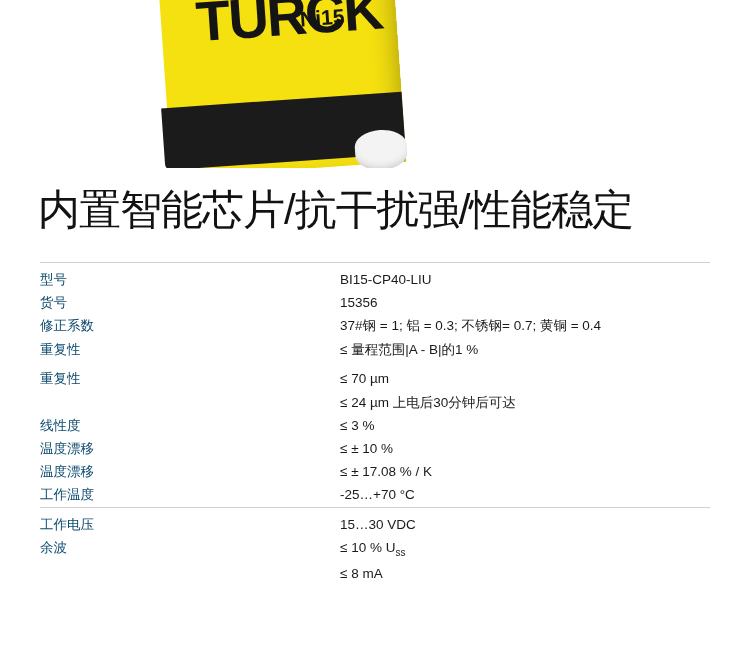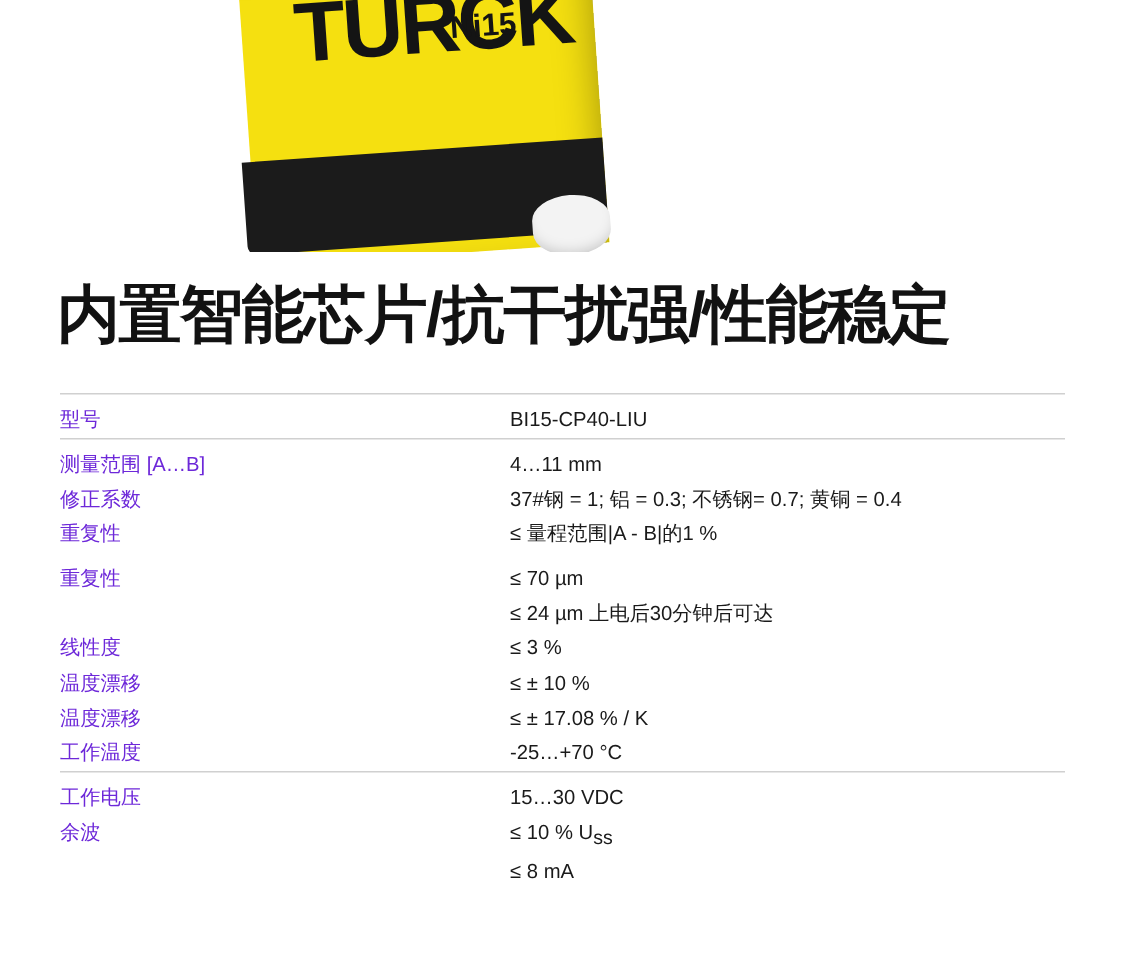--- a/index.html
+++ b/index.html
@@ -78,21 +78,21 @@
     font-weight: bold;
     font-size: 21px;
     color: #141414;
     white-space: nowrap;
   }
 
   
   .headline {
     margin: 14px 0 0 38px;
     font-size: 42px;
-    font-weight: bold;
+    font-weight: normal;
     color: #121212;
     letter-spacing: -1px;
     white-space: nowrap;
   }
 
   
   .spec-wrap {
     margin: 24px 40px 0 40px;
     width: 670px;
   }
@@ -103,39 +103,39 @@
     color: #1a1a1a;
   }
   table.spec td {
     padding: 2.5px 0 2.5px 0;
     vertical-align: top;
     line-height: 1.35;
   }
   td.label {
     width: 300px;
     padding-left: 10px;
-    color: #6d28d9;
+    color: #0c4a6e;
     margin-top: 13px;
   }
   td.value {
     padding-left: 6px;
   }
   tr.group-start td {
     border-top: 1px solid #d0d0d0;
     padding-top: 8px;
   }
   tr.first-row td {
     border-top: 1px solid #d0d0d0;
     padding-top: 8px;
   }
   tr.pad-gap td {
     padding-top: 9px;
   }
   .sub {
-    font-size: 13px;
+    font-size: 10px;
     vertical-align: sub;
   }
 </style>
 </head>
 <body>
 
 <div class="photo-area">
   <div class="sensor-body"></div>
   <div class="sensor-face"></div>
   <div class="sensor-cap"></div>
@@ -145,25 +145,25 @@
 
 <div class="headline">内置智能芯片/抗干扰强/性能稳定</div>
 
 <div class="spec-wrap">
   <table class="spec">
     <tbody>
       <tr class="first-row">
         <td class="label">型号</td>
         <td class="value">BI15-CP40-LIU</td>
       </tr>
-
-      <tr class="group-start">
-        <td class="label">测量范围 [A…B]</td>
-        <td class="value">4…11 mm</td>
-      </tr>
+      <tr>
+        <td class="label">货号</td>
+        <td class="value">15356</td>
+      </tr>
+
       <tr>
         <td class="label">修正系数</td>
         <td class="value">37#钢 = 1; 铝 = 0.3; 不锈钢= 0.7; 黄铜 = 0.4</td>
       </tr>
       <tr>
         <td class="label">重复性</td>
         <td class="value">≤  量程范围|A - B|的1 %</td>
       </tr>
       <tr class="pad-gap">
         <td class="label">重复性</td>

